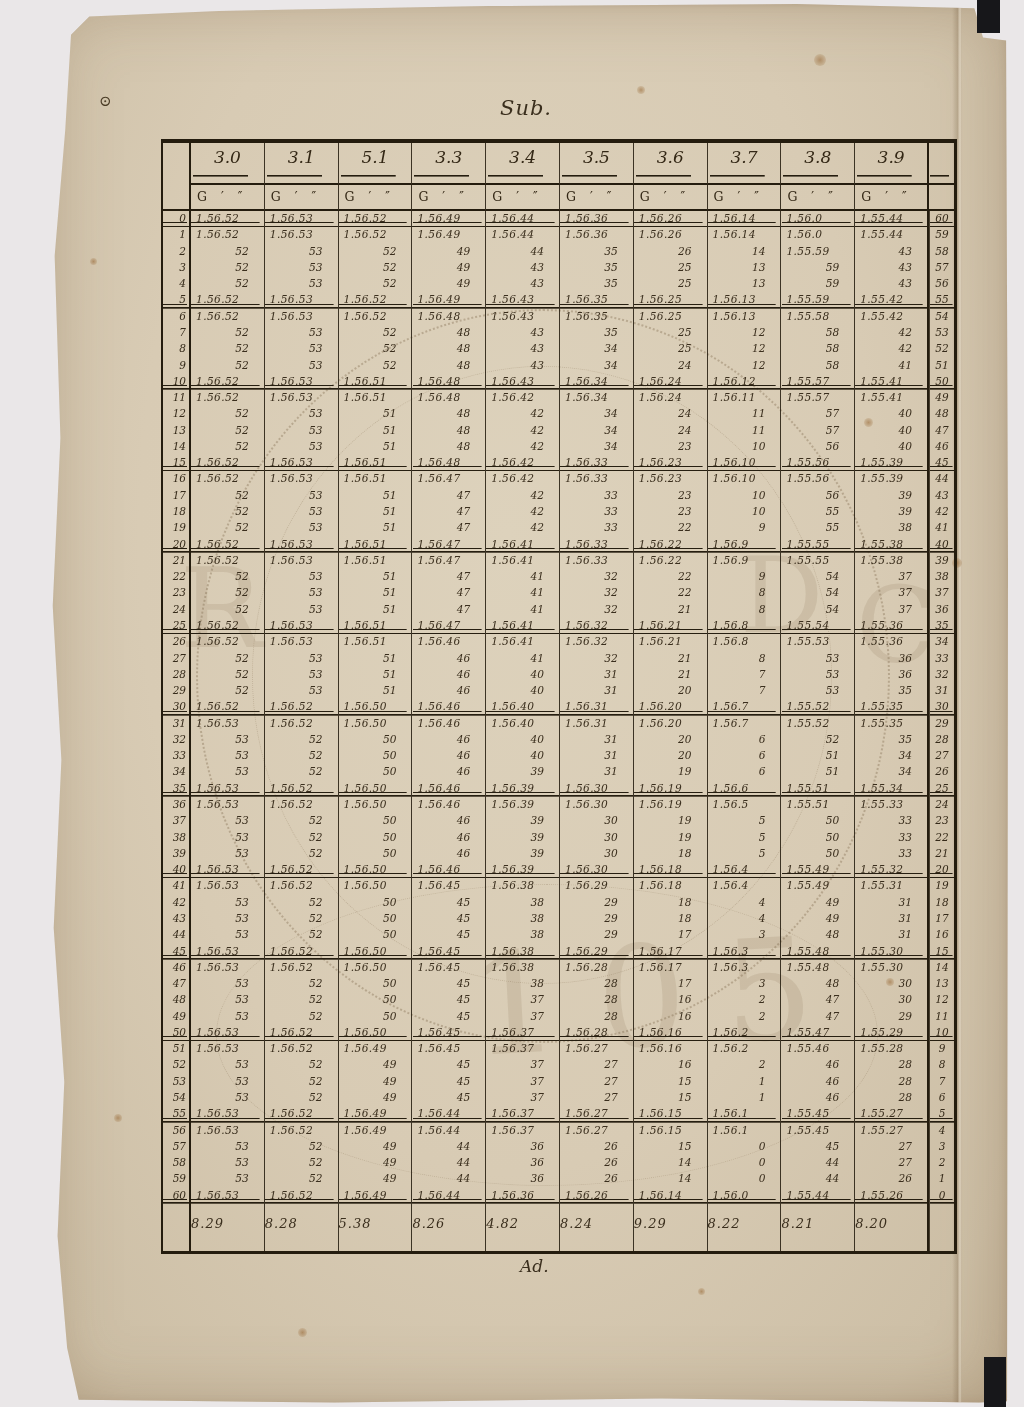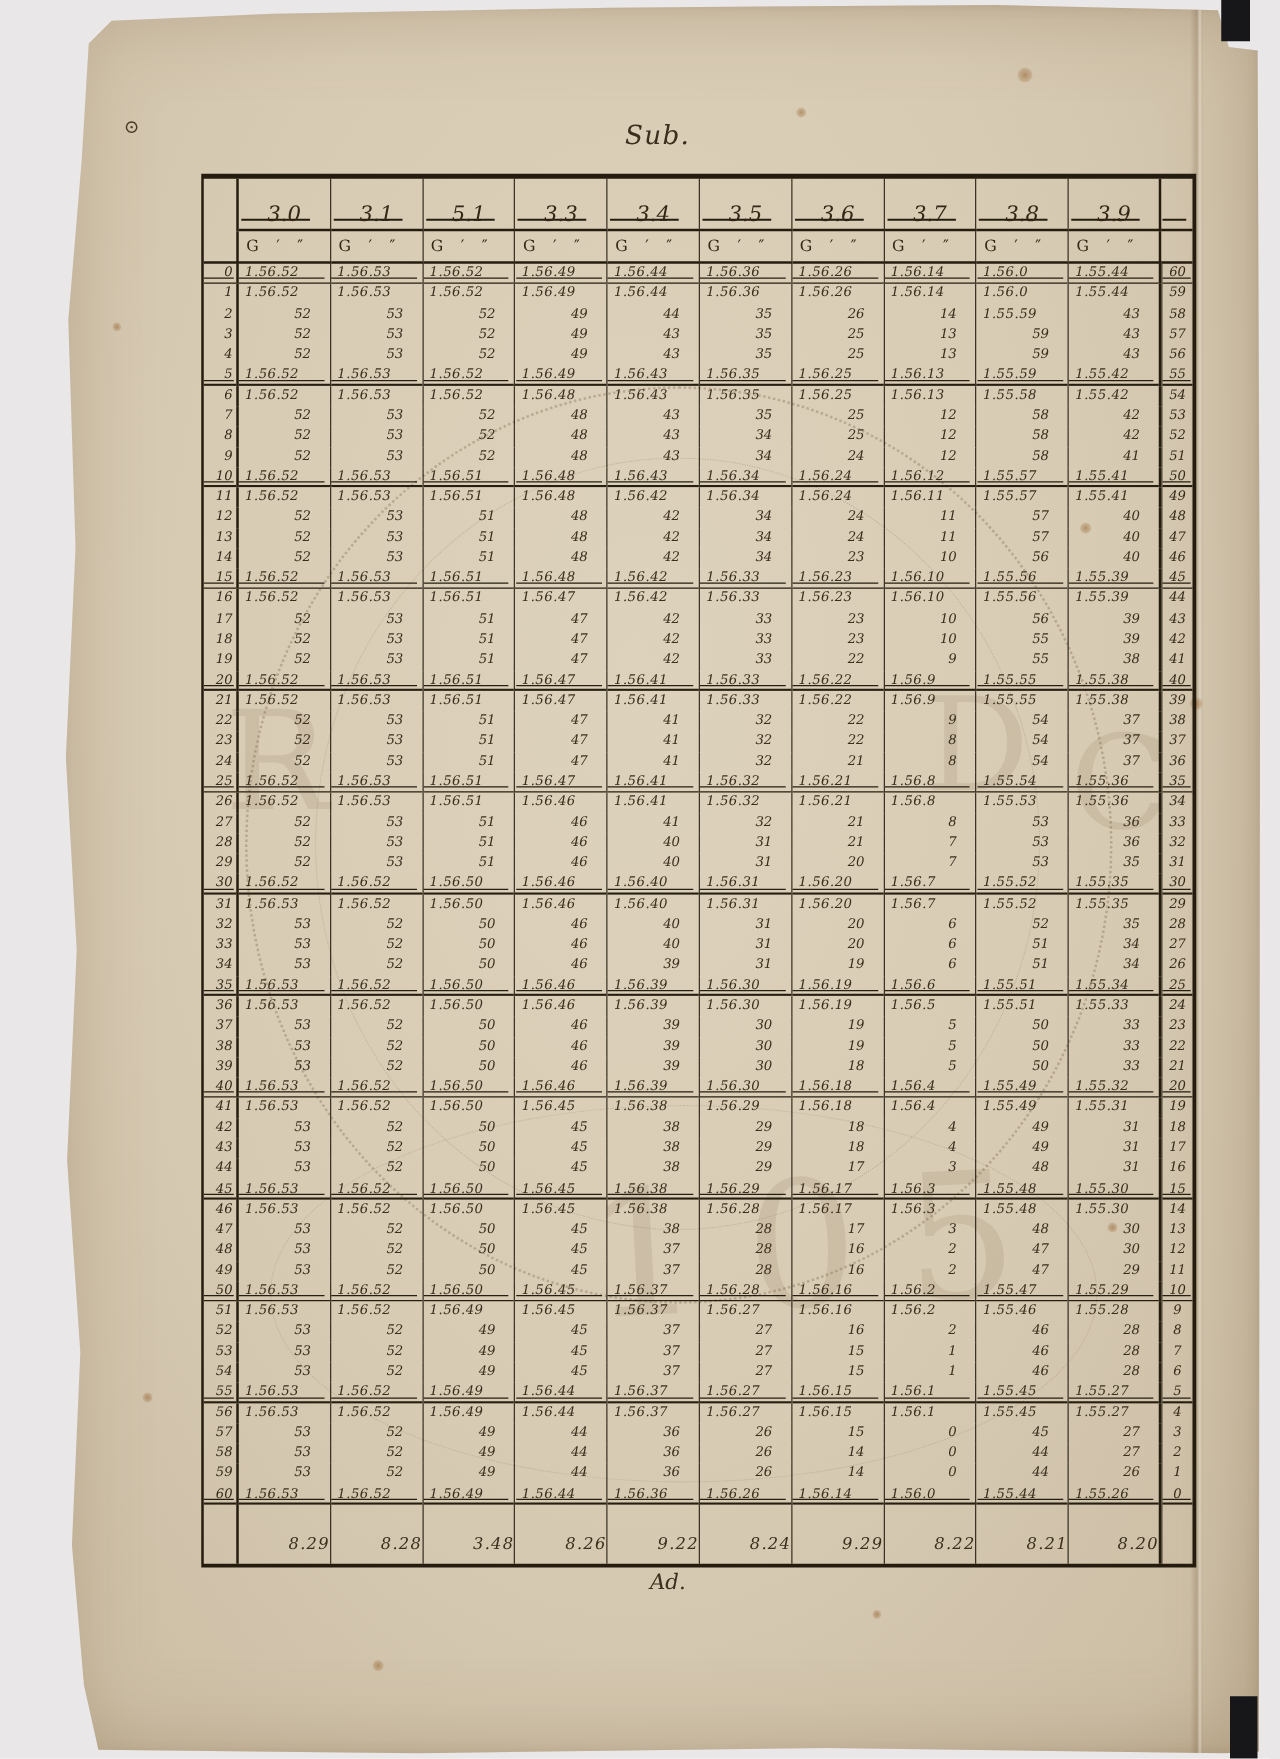--- a/index.html
+++ b/index.html
@@ -32,32 +32,32 @@
     display:grid;grid-template-columns:28px repeat(10,1fr) 25px;
     grid-template-rows:42px 26px repeat(61,1fr) 47px;
     border-top:4px solid #241c0e;border-left:2.5px solid #241c0e;
     border-right:3px solid #241c0e;border-bottom:3px solid #241c0e;}
   .tbl>div{box-sizing:border-box;overflow:hidden;white-space:nowrap;}
   .c{border-right:1.5px solid rgba(38,30,16,.88);}
   .numl{border-right:2.2px solid #241c0e;text-align:right;padding-right:3px;}
   .numr{border-left:.8px solid rgba(38,30,16,.8);text-align:center;}
   .lastc{border-right:2.2px solid #241c0e !important;}
   .numcell{font-size:10.5px;line-height:1.45;color:#352a19;font-style:italic;}
-  .chead{font-size:17px;font-style:italic;color:#332715;text-align:center;padding-top:19px;
+  .chead{font-size:17px;font-style:italic;color:#332715;text-align:center;padding-top:4px;
     border-bottom:2.2px solid #241c0e;
     background:linear-gradient(#241c0e,#241c0e) no-repeat left 12% bottom 6px/76% 1.6px;}
   .gsub{font-size:12.5px;color:#332715;text-align:left;padding:4px 0 0 6px;letter-spacing:5px;
     border-bottom:2.2px solid #241c0e;font-style:normal;}
   .cell{font-size:10.6px;line-height:1.4;font-style:italic;color:#3a2e1d;}
   .full{text-align:left;padding-left:5px;letter-spacing:.4px;}
   .abbr{text-align:right;padding-right:15px;}
   .rule{background-image:linear-gradient(#261e10,#261e10),linear-gradient(#261e10,#261e10);
     background-size:100% 1.7px,94% 1.3px;
     background-position:left 0 bottom 0,left 3% bottom 3.8px;background-repeat:no-repeat;}
-  .foot{font-size:13px;font-style:italic;color:#3a2e1d;text-align:right;padding-top:24px;letter-spacing:1px;}
+  .foot{font-size:13px;font-style:italic;color:#3a2e1d;text-align:left;padding-top:12px;letter-spacing:1px;}
 </style>
 </head>
 <body>
 
 <div id="screen">
   <div class="page">
     <div class="crease"></div>
 
     <div class="wm wm1"></div>
     <div class="wm wm2"></div>
@@ -835,23 +835,23 @@
       <div class="c cell full rule">1.56.36</div>
       <div class="c cell full rule">1.56.26</div>
       <div class="c cell full rule">1.56.14</div>
       <div class="c cell full rule">1.56.0</div>
       <div class="c cell full rule">1.55.44</div>
       <div class="c cell full rule lastc">1.55.26</div>
       <div class="numr numcell rule">0</div>
       <div class="c numl"></div>
       <div class="c foot">8.29</div>
       <div class="c foot">8.28</div>
-      <div class="c foot">3.48</div>
+      <div class="c foot">5.38</div>
       <div class="c foot">8.26</div>
-      <div class="c foot">9.22</div>
+      <div class="c foot">4.82</div>
       <div class="c foot">8.24</div>
       <div class="c foot">9.29</div>
       <div class="c foot">8.22</div>
       <div class="c foot">8.21</div>
       <div class="c foot lastc">8.20</div>
       <div class="numr"></div>
     </div>
 
   <div class="catch hw">Ad.</div>
 

